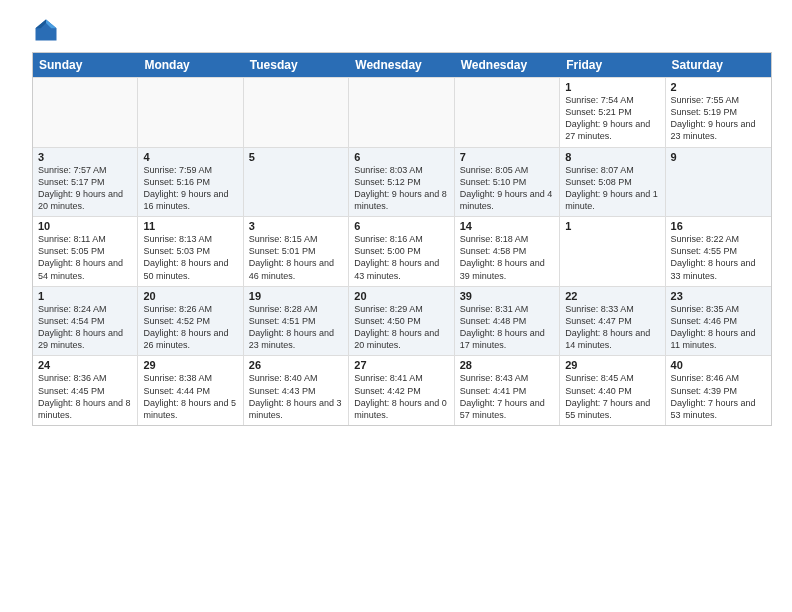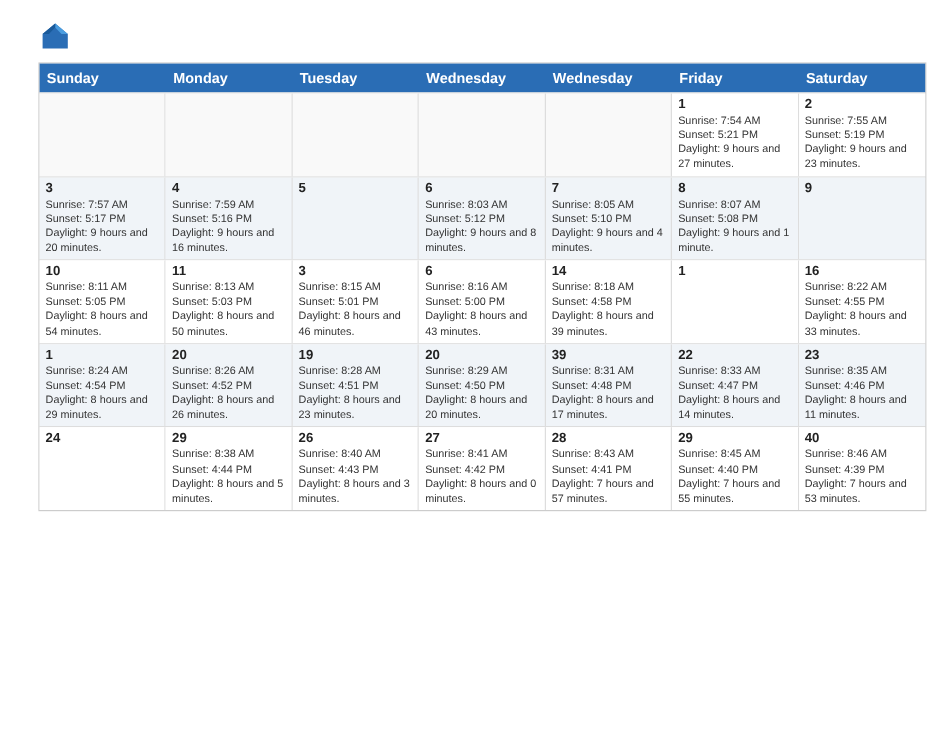--- a/index.html
+++ b/index.html
@@ -251,20 +251,21 @@
             <div class="day-info">Sunrise: 8:33 AM<br>Sunset: 4:47 PM<br>Daylight: 8 hours and 14 minutes.</div>
           </div>
           <div class="cal-cell shaded">
             <span class="day-num">23</span>
             <div class="day-info">Sunrise: 8:35 AM<br>Sunset: 4:46 PM<br>Daylight: 8 hours and 11 minutes.</div>
           </div>
         </div>
         <div class="cal-row">
           <div class="cal-cell">
             <span class="day-num">24</span>
+            <div class="day-info">Sunrise: 8:36 AM<br>Sunset: 4:45 PM<br>Daylight: 8 hours and 8 minutes.</div>
           </div>
           <div class="cal-cell">
             <span class="day-num">29</span>
             <div class="day-info">Sunrise: 8:38 AM<br>Sunset: 4:44 PM<br>Daylight: 8 hours and 5 minutes.</div>
           </div>
           <div class="cal-cell">
             <span class="day-num">26</span>
             <div class="day-info">Sunrise: 8:40 AM<br>Sunset: 4:43 PM<br>Daylight: 8 hours and 3 minutes.</div>
           </div>
           <div class="cal-cell">

